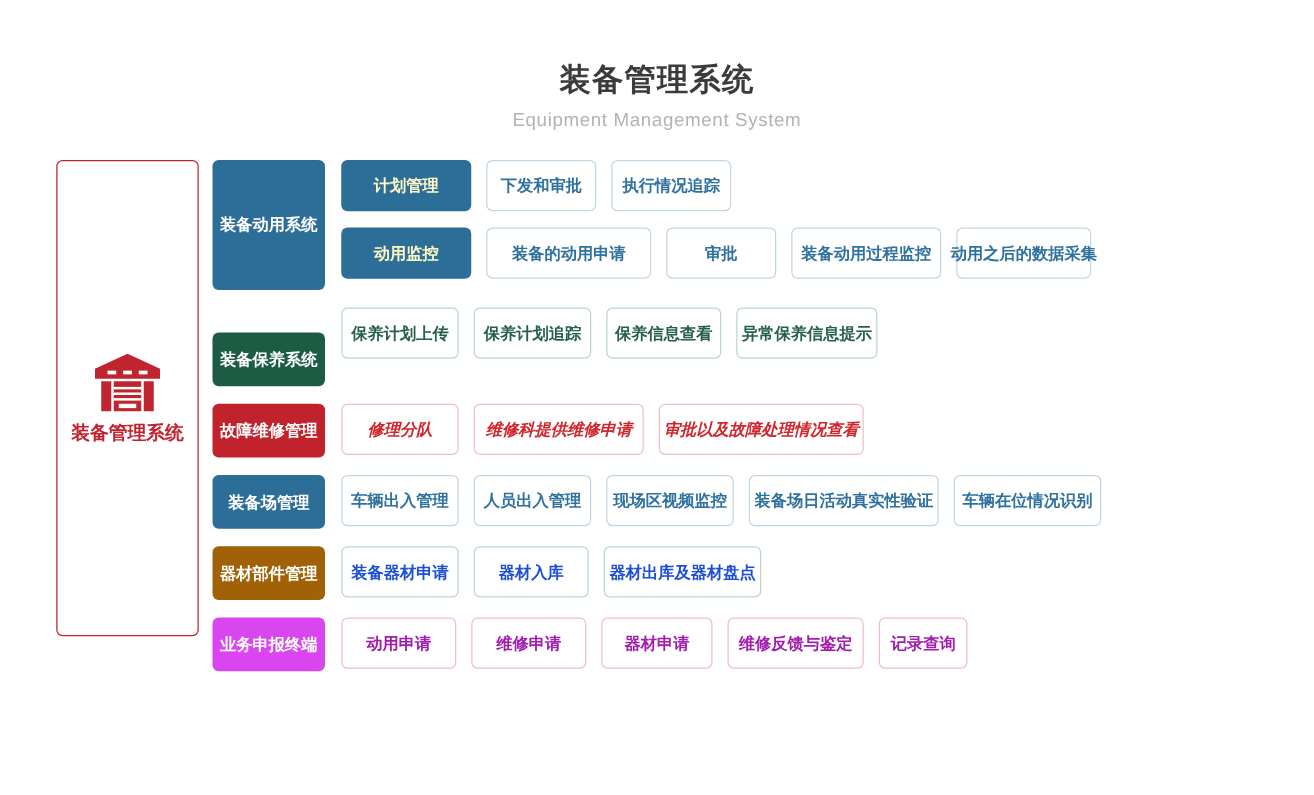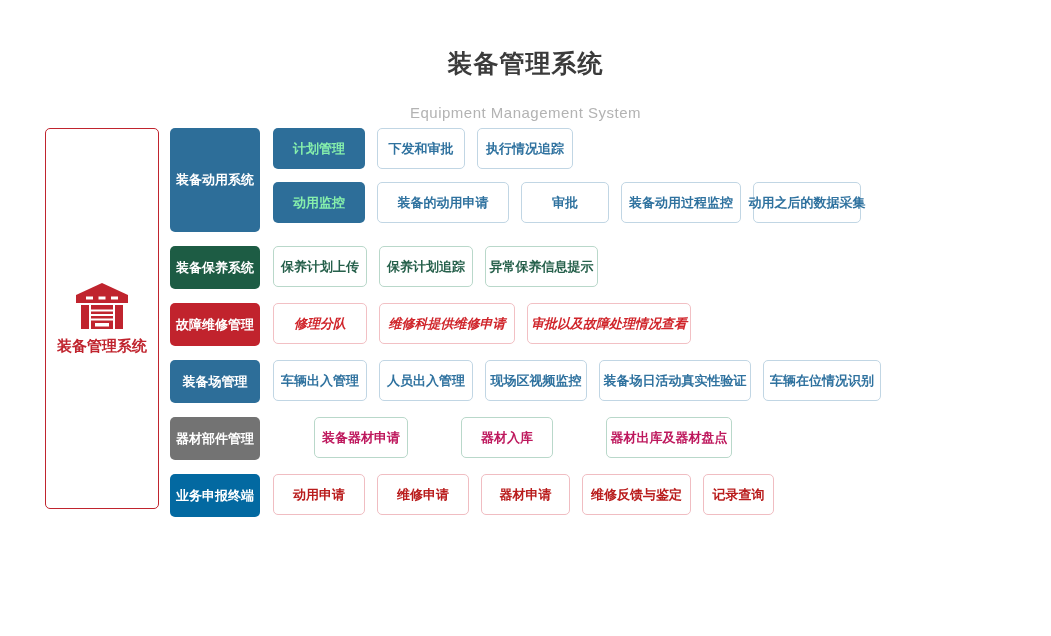--- a/index.html
+++ b/index.html
@@ -2,21 +2,21 @@
 <html><head>
 <meta charset="utf-8">
 <style>
   * { box-sizing: border-box; margin: 0; padding: 0; }
   html, body { width: 1051px; height: 636px; background: #ffffff; overflow: hidden; }
   body { font-family: "Liberation Sans", sans-serif; position: relative; }
 
   
   .header { text-align: center; padding-top: 47px; }
   .header h1 { font-size: 25px; font-weight: bold; color: #3b3b3b; letter-spacing: 1px; }
-  .header .subtitle { margin-top: 24px; font-size: 15px; color: #b3b3b3; letter-spacing: 0.5px; }
+  .header .subtitle { margin-top: 8px; font-size: 15px; color: #b3b3b3; letter-spacing: 0.5px; }
 
   
   .diagram { position: absolute; left: 45px; top: 128px; display: flex; align-items: flex-start; }
 
   .root-box {
     width: 114px; height: 381px;
     border: 1px solid #c0242e; border-radius: 5px; background: #ffffff;
     display: flex; flex-direction: column; align-items: center; justify-content: center;
   }
   .root-label { margin-top: 7px; font-size: 15px; font-weight: bold; color: #c0242e; white-space: nowrap; }
@@ -28,43 +28,43 @@
     width: 90px; height: 43px; border-radius: 5px;
     display: flex; align-items: center; justify-content: center;
     color: #ffffff; font-size: 13px; font-weight: bold; white-space: nowrap; flex: none;
   }
   .cat-tall { height: 104px; }
 
   .subrows { display: flex; flex-direction: column; gap: 13px; }
   .row { display: flex; gap: 12px; align-items: flex-start; }
 
   .sub {
-    width: 92px; height: 41px; border-radius: 5px;
+    width: 104px; height: 41px; border-radius: 5px;
     display: flex; align-items: center; justify-content: center;
-    color: #86efac; font-size: 13px; font-weight: bold; white-space: nowrap; flex: none;
+    color: #fef9c3; font-size: 13px; font-weight: bold; white-space: nowrap; flex: none;
   }
 
   .leaf {
     height: 41px; border-radius: 5px; background: #ffffff; border: 1px solid;
     display: flex; align-items: center; justify-content: center;
     font-size: 13px; font-weight: bold; white-space: nowrap; flex: none;
   }
 
   
   .bg-blue   { background: #2d6e99; }
-  .bg-dgreen { background: #1d5c44; }
+  .bg-dgreen { background: #1d5c44; margin-top: 20px; }
   .bg-red    { background: #c1232d; }
-  .bg-green  { background: #737373; }
-  .bg-dred   { background: #0369a1; }
+  .bg-green  { background: #a16207; }
+  .bg-dred   { background: #d946ef; }
 
   .leaf-blue   { color: #2f729f; border-color: #c1d6e4; }
   .leaf-dgreen { color: #26604b; border-color: #b9d8ca; }
   .leaf-red    { color: #d0252b; border-color: #f2c0c4; font-style: italic; }
-  .leaf-green  { color: #be185d; border-color: #b9d8ca; margin-left: 41px; }
-  .leaf-dred   { color: #b91c1c; border-color: #f0bdc2; font-family: Liberation Serif, serif; }
+  .leaf-green  { color: #1d4ed8; border-color: #b9d8ca; }
+  .leaf-dred   { color: #a21caf; border-color: #f0bdc2; font-family: Liberation Serif, serif; }
 </style>
 </head>
 <body>
 
 <div class="header">
   <h1>装备管理系统</h1>
   <div class="subtitle">Equipment Management System</div>
 </div>
 
 <div class="diagram">
@@ -104,20 +104,21 @@
           <div class="leaf leaf-blue" style="width:108px">动用之后的数据采集</div>
         </div>
       </div>
     </div>
 
     <div class="band">
       <div class="cat bg-dgreen">装备保养系统</div>
       <div class="row">
         <div class="leaf leaf-dgreen" style="width:94px">保养计划上传</div>
         <div class="leaf leaf-dgreen" style="width:94px">保养计划追踪</div>
+        <div class="leaf leaf-dgreen" style="width:92px">保养信息查看</div>
         <div class="leaf leaf-dgreen" style="width:113px">异常保养信息提示</div>
       </div>
     </div>
 
     <div class="band">
       <div class="cat bg-red">故障维修管理</div>
       <div class="row">
         <div class="leaf leaf-red" style="width:94px">修理分队</div>
         <div class="leaf leaf-red" style="width:136px">维修科提供维修申请</div>
         <div class="leaf leaf-red" style="width:164px">审批以及故障处理情况查看</div>

